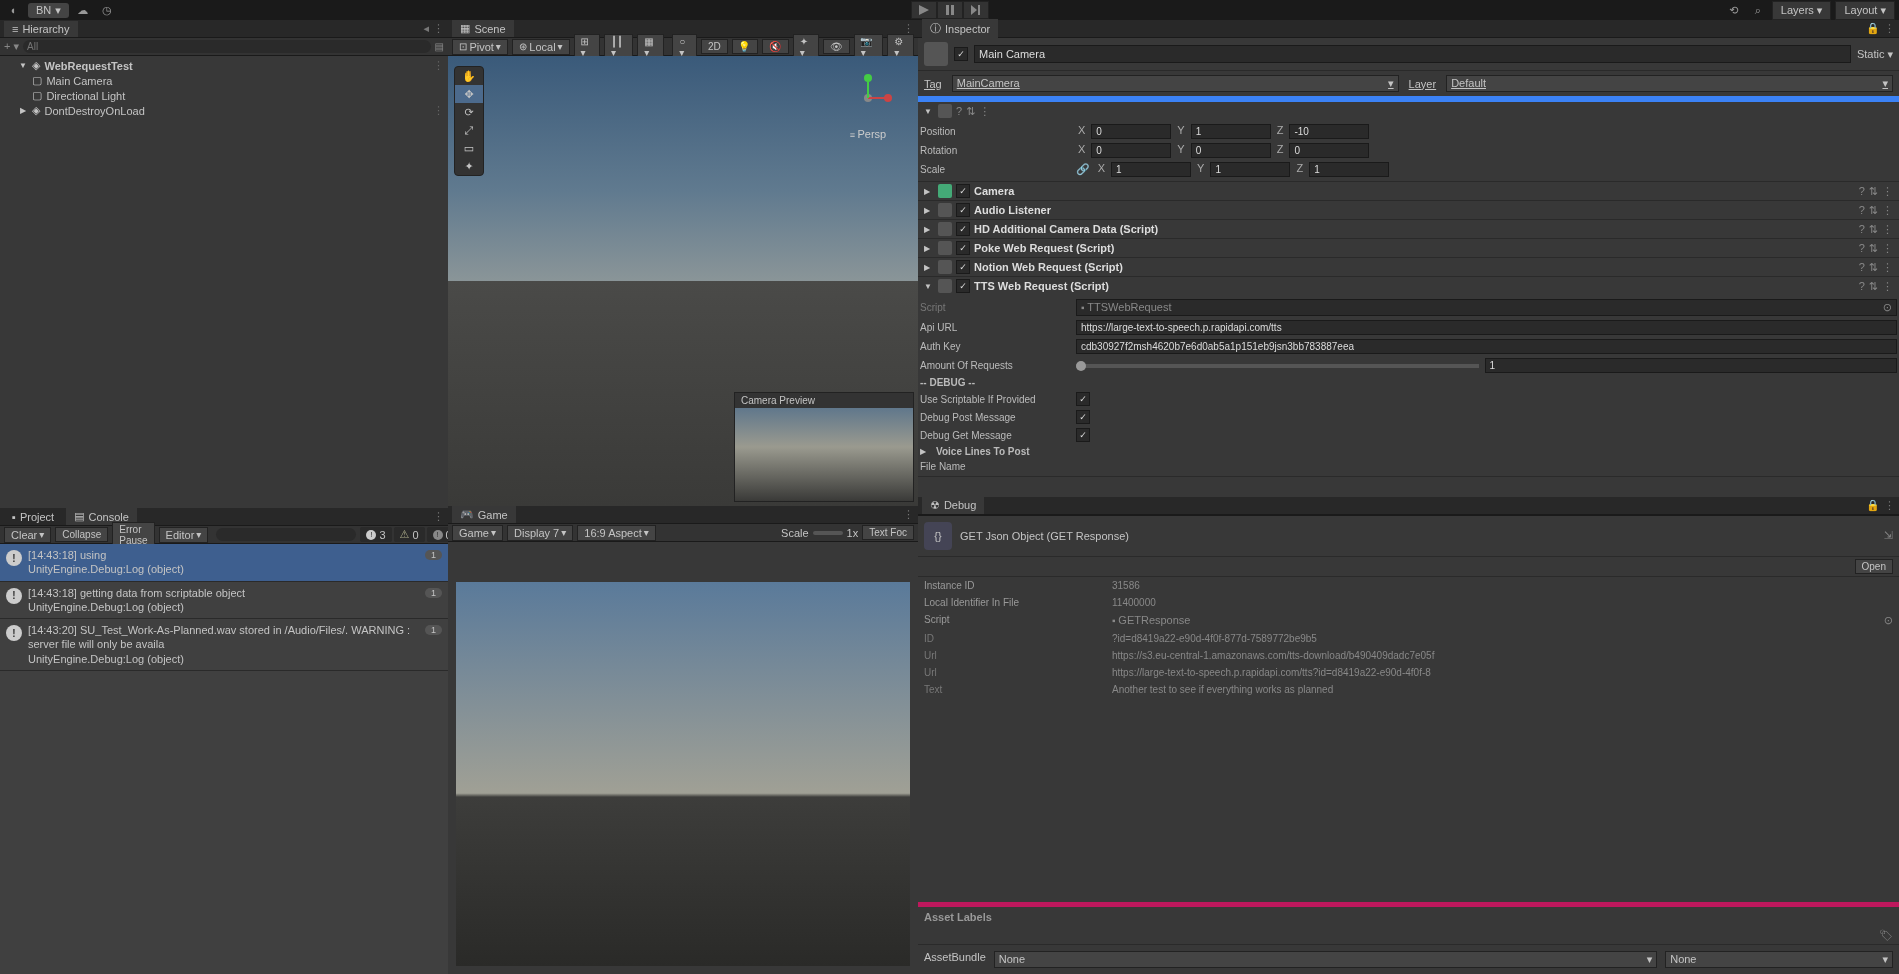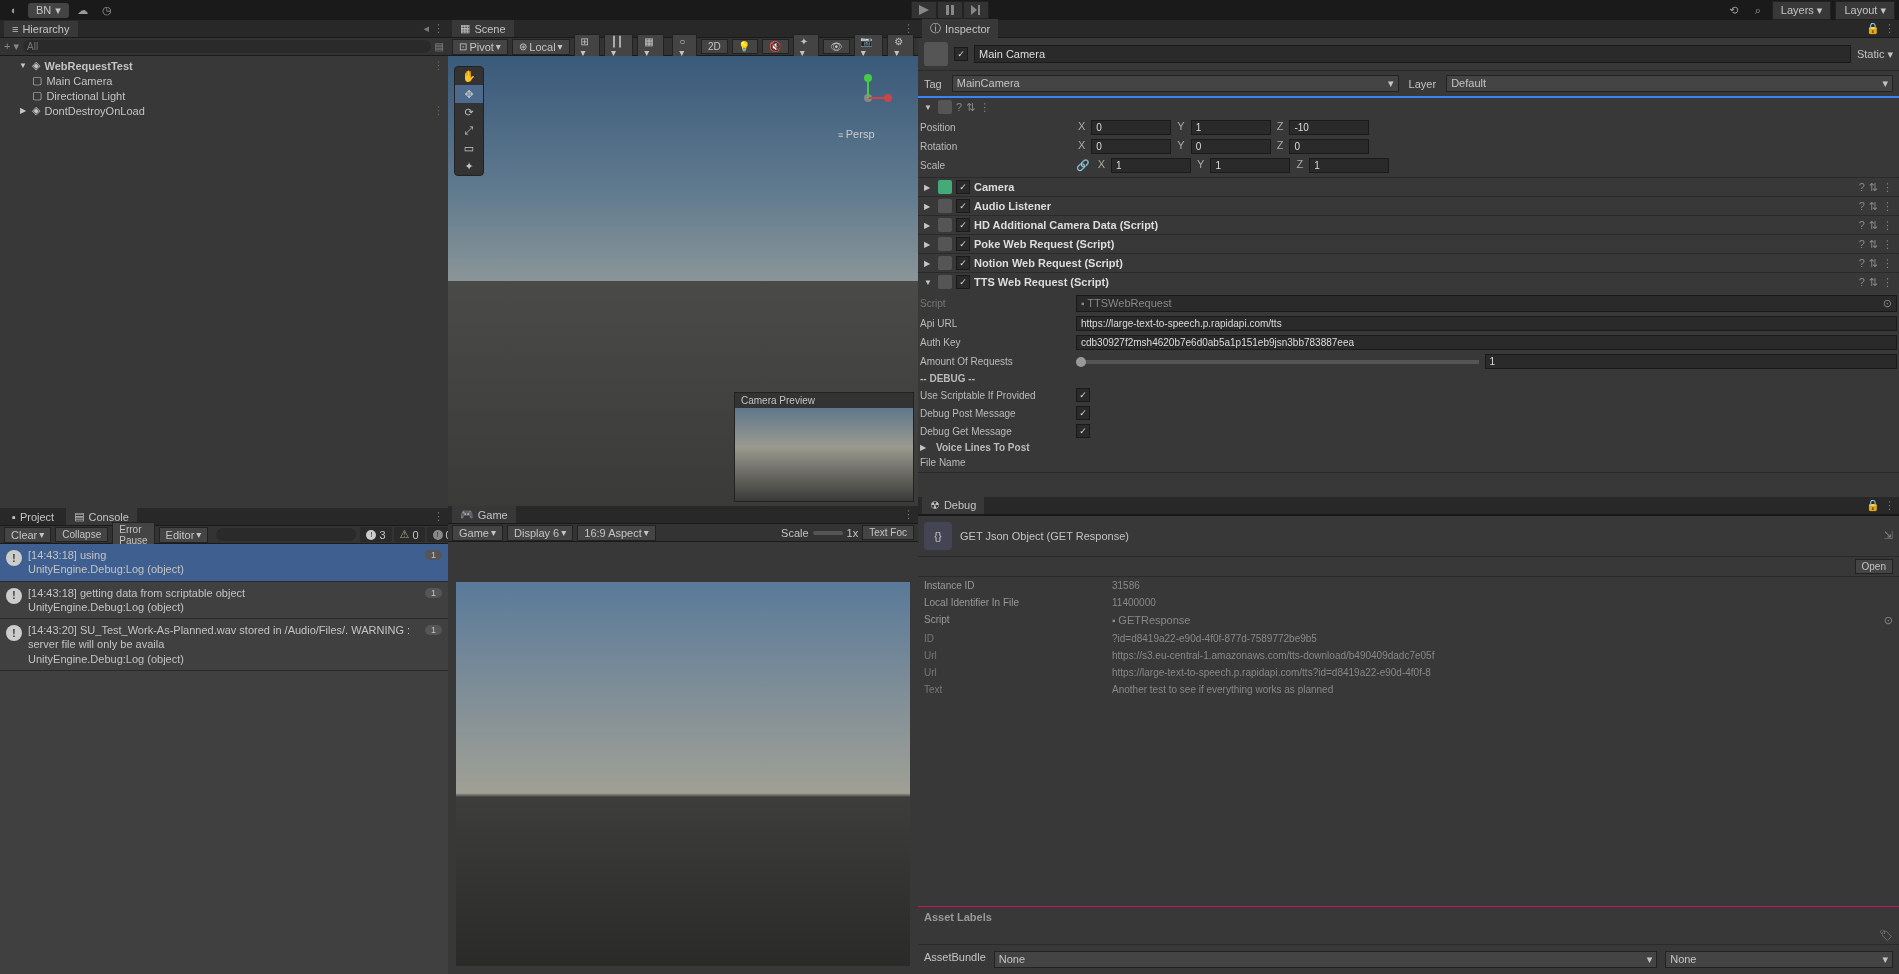--- a/index.html
+++ b/index.html
@@ -37,21 +37,21 @@
 .scene-tools { position: absolute; left: 6px; top: 10px; background: #333; border: 1px solid #222; border-radius: 4px; }
 .scene-tool { width: 28px; height: 18px; display: flex; align-items: center; justify-content: center; cursor: pointer; }
 .scene-tool.active { background: #4c6a8c; }
 .gizmo { position: absolute; top: 12px; right: 20px; width: 60px; height: 80px; }
 .camera-preview { position: absolute; bottom: 4px; right: 4px; width: 180px; height: 110px; border: 1px solid #222; background: linear-gradient(to bottom, #4a6a8a 0%, #9a9a8f 50%, #3a3a38 100%); }
 .camera-preview-title { background: #333; padding: 2px 6px; font-size: 10px; }
 
 .inspector { flex: 1; background: #383838; overflow-y: auto; overflow-x: hidden; }
 .inspector-header { display: flex; align-items: center; padding: 4px 6px; gap: 6px; border-bottom: 1px solid #2a2a2a; }
 .go-name { flex: 1; background: #2a2a2a; border: 1px solid #1a1a1a; padding: 2px 4px; color: #ddd; }
-.tag-layer-row { display: flex; padding: 4px 6px; gap: 10px; align-items: center; border-bottom: 2px solid #3b82f6; }
+.tag-layer-row { display: flex; padding: 4px 6px; gap: 10px; align-items: center; border-bottom: 6px solid #3b82f6; text-decoration: underline; }
 .dropdown { background: #444; border: 1px solid #222; padding: 1px 4px; flex: 1; display: flex; justify-content: space-between; cursor: pointer; }
 
 .component { border-bottom: 1px solid #2a2a2a; }
 .comp-header { display: flex; align-items: center; padding: 2px 6px; gap: 4px; cursor: pointer; }
 .comp-arrow { width: 10px; font-size: 8px; }
 .comp-icon { width: 14px; height: 14px; background: #555; border-radius: 2px; }
 .comp-title { flex: 1; font-weight: bold; color: #ddd; }
 .comp-ctx { display: flex; gap: 4px; color: #888; }
 .comp-body { padding: 2px 2px; }
 
@@ -73,21 +73,21 @@
 .console-badges { display: flex; gap: 2px; margin-left: auto; }
 .badge { padding: 1px 6px; background: #2a2a2a; display: flex; align-items: center; gap: 3px; border-radius: 2px; font-size: 10px; }
 
 .game-panel { flex: 1; background: #383838; display: flex; flex-direction: column; height: 100%; }
 .game-view { flex: 1; background: linear-gradient(to bottom, #5a7a9a 0%, #a0a095 55%, #3d3d3b 56%, #2a2a28 100%); margin: 40px 8px 8px 8px; }
 
 .debug-panel { background: #383838; border-top: 1px solid #1a1a1a; }
 .debug-row { display: flex; padding: 3px 6px; gap: 8px; }
 .debug-label { width: 180px; color: #999; font-size: 10px; }
 .debug-val { flex: 1; color: #888; font-size: 10px; overflow: hidden; text-overflow: ellipsis; white-space: nowrap; }
-.asset-labels { padding: 4px 6px; border-top: 1px solid #be185d; font-size: 10px; color: #999; }
+.asset-labels { padding: 4px 6px; border-top: 5px solid #be185d; font-size: 10px; color: #999; }
 
 .tb-btn { padding: 1px 6px; background: #444; border: 1px solid #222; cursor: pointer; font-size: 10px; display: flex; align-items: center; gap: 2px; }
 .ctx-icon { color: #888; cursor: pointer; font-size: 10px; }
 svg { display: block; }
 </style>
 </head>
 <body>
 
 <div class="toolbar-top">
   <div class="toolbar-left">
@@ -258,38 +258,38 @@
         <div class="scene-tool">✦</div>
       </div>
       <div class="gizmo">
         <svg width="60" height="60">
             <circle cx="30" cy="30" r="4" fill="#888"></circle>
             <line x1="30" y1="30" x2="50" y2="30" stroke="#c44" stroke-width="2"></line>
             <line x1="30" y1="30" x2="30" y2="10" stroke="#4c4" stroke-width="2"></line>
             <circle cx="50" cy="30" r="4" fill="#c44"></circle>
             <circle cx="30" cy="10" r="4" fill="#4c4"></circle>
           </svg>
-        <div style="font-size:9px;color:#ccc;">≡ <span>Persp</span></div>
+        <div style="text-align:center;font-size:9px;color:#ccc;">≡ <span>Persp</span></div>
       </div>
       <div class="camera-preview">
         <div class="camera-preview-title">Camera Preview</div>
       </div>
     </div>
 
     <div class="panel-tab">
       <div class="tab">
           <span>🎮</span>
           <span>Game</span>
         </div>
       <span class="tab-ctx">⋮</span>
     </div>
     <div class="game-panel">
       <div class="game-toolbar">
         <span class="tb-btn"><span>Game</span> ▾</span>
-        <span class="tb-btn"><span>Display 6</span> ▾</span>
+        <span class="tb-btn"><span>Display 7</span> ▾</span>
         <span class="tb-btn"><span>16:9 Aspect</span> ▾</span>
         <span style="flex:1;"></span>
         <span>Scale</span>
         <span style="width:30px;height:4px;background:#555;border-radius:2px;"></span>
         <span>1x</span>
         <span class="tb-btn">Text Foc</span>
       </div>
       <div class="game-view"></div>
     </div>
   </div>

